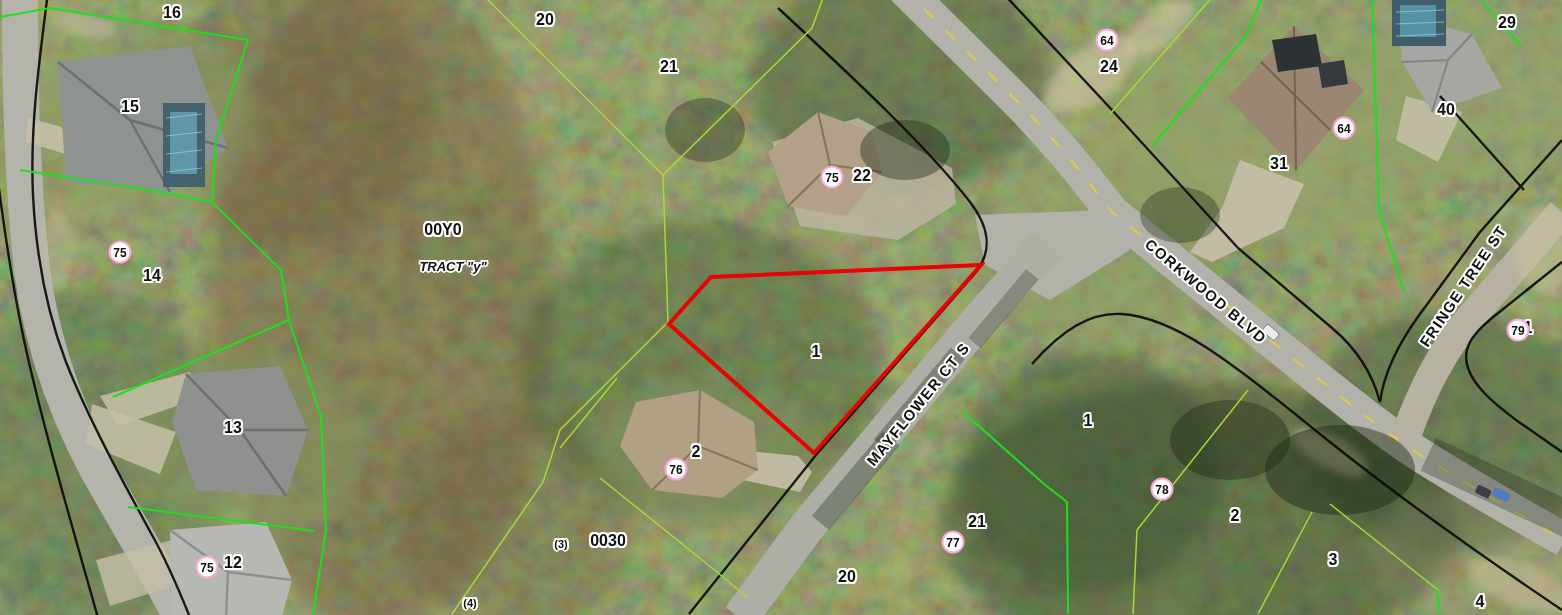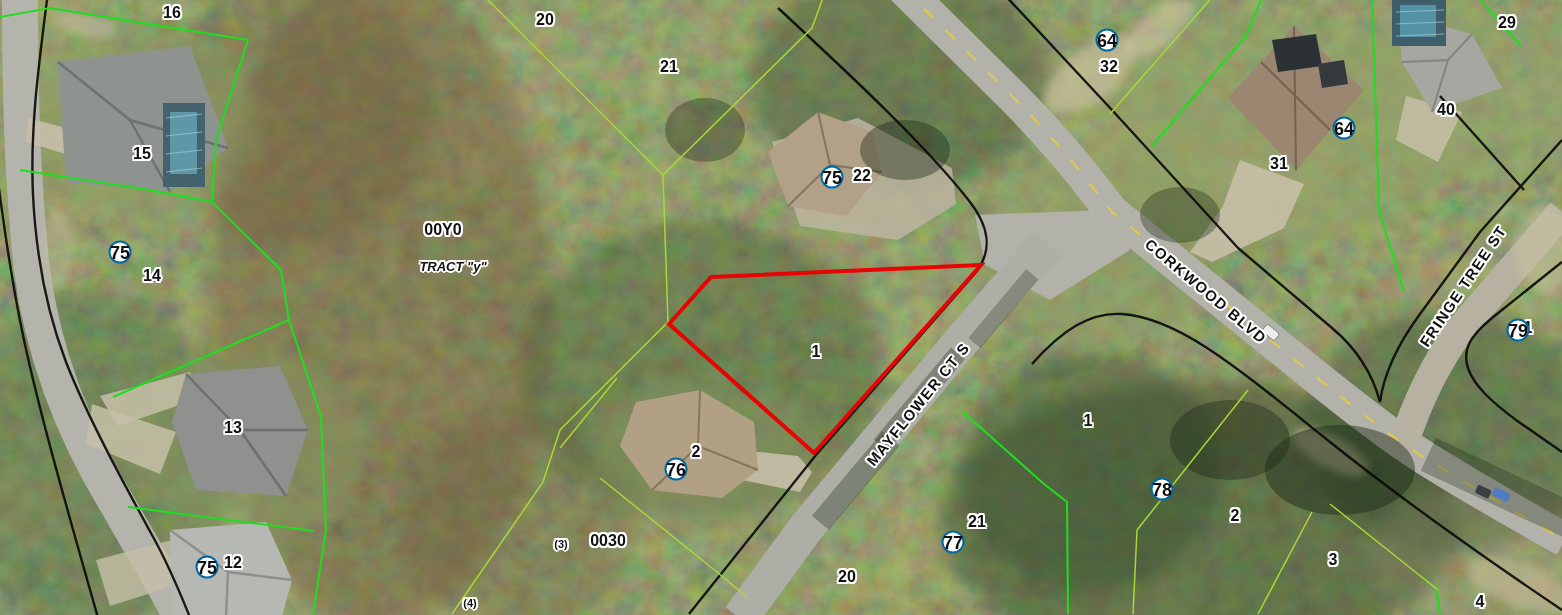--- a/index.html
+++ b/index.html
@@ -13,23 +13,23 @@
     position:absolute;transform:translate(-50%,-50%);
     color:#101010;font-weight:bold;font-size:16px;line-height:1;white-space:nowrap;
     text-shadow:-1.6px -1.6px 0 #fff,1.6px -1.6px 0 #fff,-1.6px 1.6px 0 #fff,1.6px 1.6px 0 #fff,
                  0 -2px 0 #fff,0 2px 0 #fff,-2px 0 0 #fff,2px 0 0 #fff;
   }
   .lbl.small{font-size:11px;}
   .lbl.tract{font-style:italic;font-size:13px;}
   .lbl.street{font-size:15px;letter-spacing:1.3px;}
   .lbl.circled{
     width:23px;height:23px;border-radius:50%;
-    background:#fff;border:2px solid #0369a1;box-sizing:border-box;
+    background:#fff;border:2px solid #f9a8d4;box-sizing:border-box;
     display:flex;align-items:center;justify-content:center;
-    font-size:18px;text-shadow:none;
+    font-size:12px;text-shadow:none;
   }
 </style>
 </head>
 <body>
 
 <div id="viewport">
   <svg id="aerial" width="1562" height="615" viewBox="0 0 1562 615">
     <defs>
       <filter id="forestNoise" x="0" y="0" width="100%" height="100%">
         <feTurbulence type="fractalNoise" baseFrequency="0.045 0.05" numOctaves="4" seed="7" result="n"></feTurbulence>
@@ -202,31 +202,31 @@
       <path d="M1312,512 L1258,614"></path>
       <path d="M1330,504 L1438,590"></path>
       <path d="M1110,114 L1214,-5"></path>
     </g>
 
     <path d="M711,277 L981,265 L814,453 L669,324 Z" fill="none" stroke="#e60404" stroke-width="4" stroke-linejoin="miter"></path>
   </svg>
 
   <div id="labels">
       <div class="lbl" style="left: 172px; top: 13px;">16</div>
-      <div class="lbl" style="left: 142px; top: 107px; margin-top: 47px;">15</div>
+      <div class="lbl" style="left: 130px; top: 107px;">15</div>
       <div class="lbl" style="left: 545px; top: 20px;">20</div>
       <div class="lbl" style="left: 669px; top: 67px;">21</div>
       <div class="lbl circled" style="left: 120px; top: 252px;">75</div>
       <div class="lbl" style="left: 152px; top: 276px;">14</div>
       <div class="lbl" style="left: 443px; top: 230px;">00Y0</div>
       <div class="lbl tract" style="left: 453px; top: 266px;">TRACT "y"</div>
       <div class="lbl circled" style="left: 832px; top: 177px;">75</div>
       <div class="lbl" style="left: 862px; top: 176px;">22</div>
       <div class="lbl circled" style="left: 1107px; top: 40px;">64</div>
-      <div class="lbl" style="left: 1109px; top: 67px;">32</div>
+      <div class="lbl" style="left: 1109px; top: 67px;">24</div>
       <div class="lbl" style="left: 1279px; top: 132px; margin-top: 32px;">31</div>
       <div class="lbl circled" style="left: 1344px; top: 128px;">64</div>
       <div class="lbl" style="left: 1507px; top: 23px;">29</div>
       <div class="lbl" style="left: 1446px; top: 110px;">40</div>
       <div class="lbl" style="left: 816px; top: 352px;">1</div>
       <div class="lbl" style="left: 1528px; top: 328px;">1</div>
       <div class="lbl circled" style="left: 1518px; top: 330px;">79</div>
       <div class="lbl" style="left: 696px; top: 452px;">2</div>
       <div class="lbl circled" style="left: 676px; top: 469px;">76</div>
       <div class="lbl small" style="left: 561px; top: 544px;">(3)</div>

